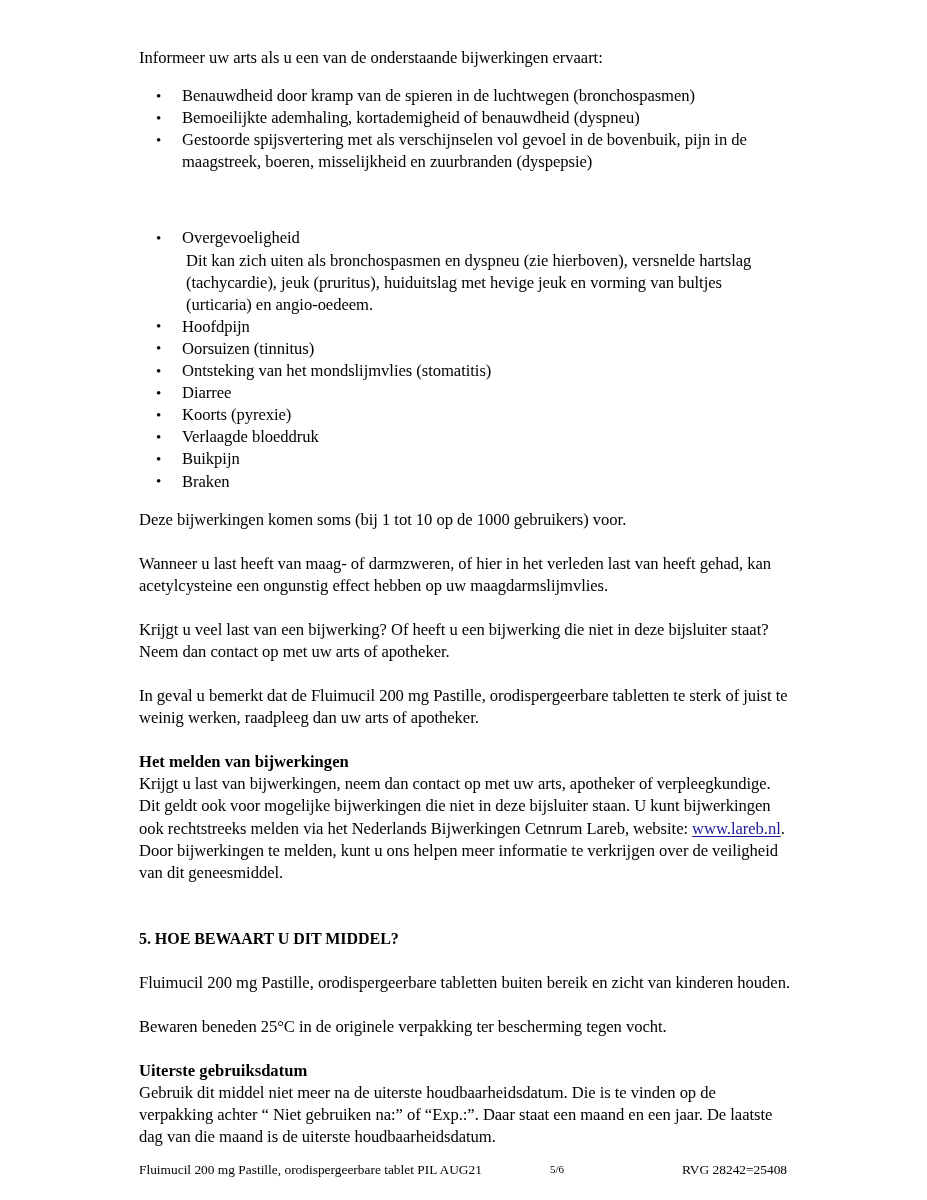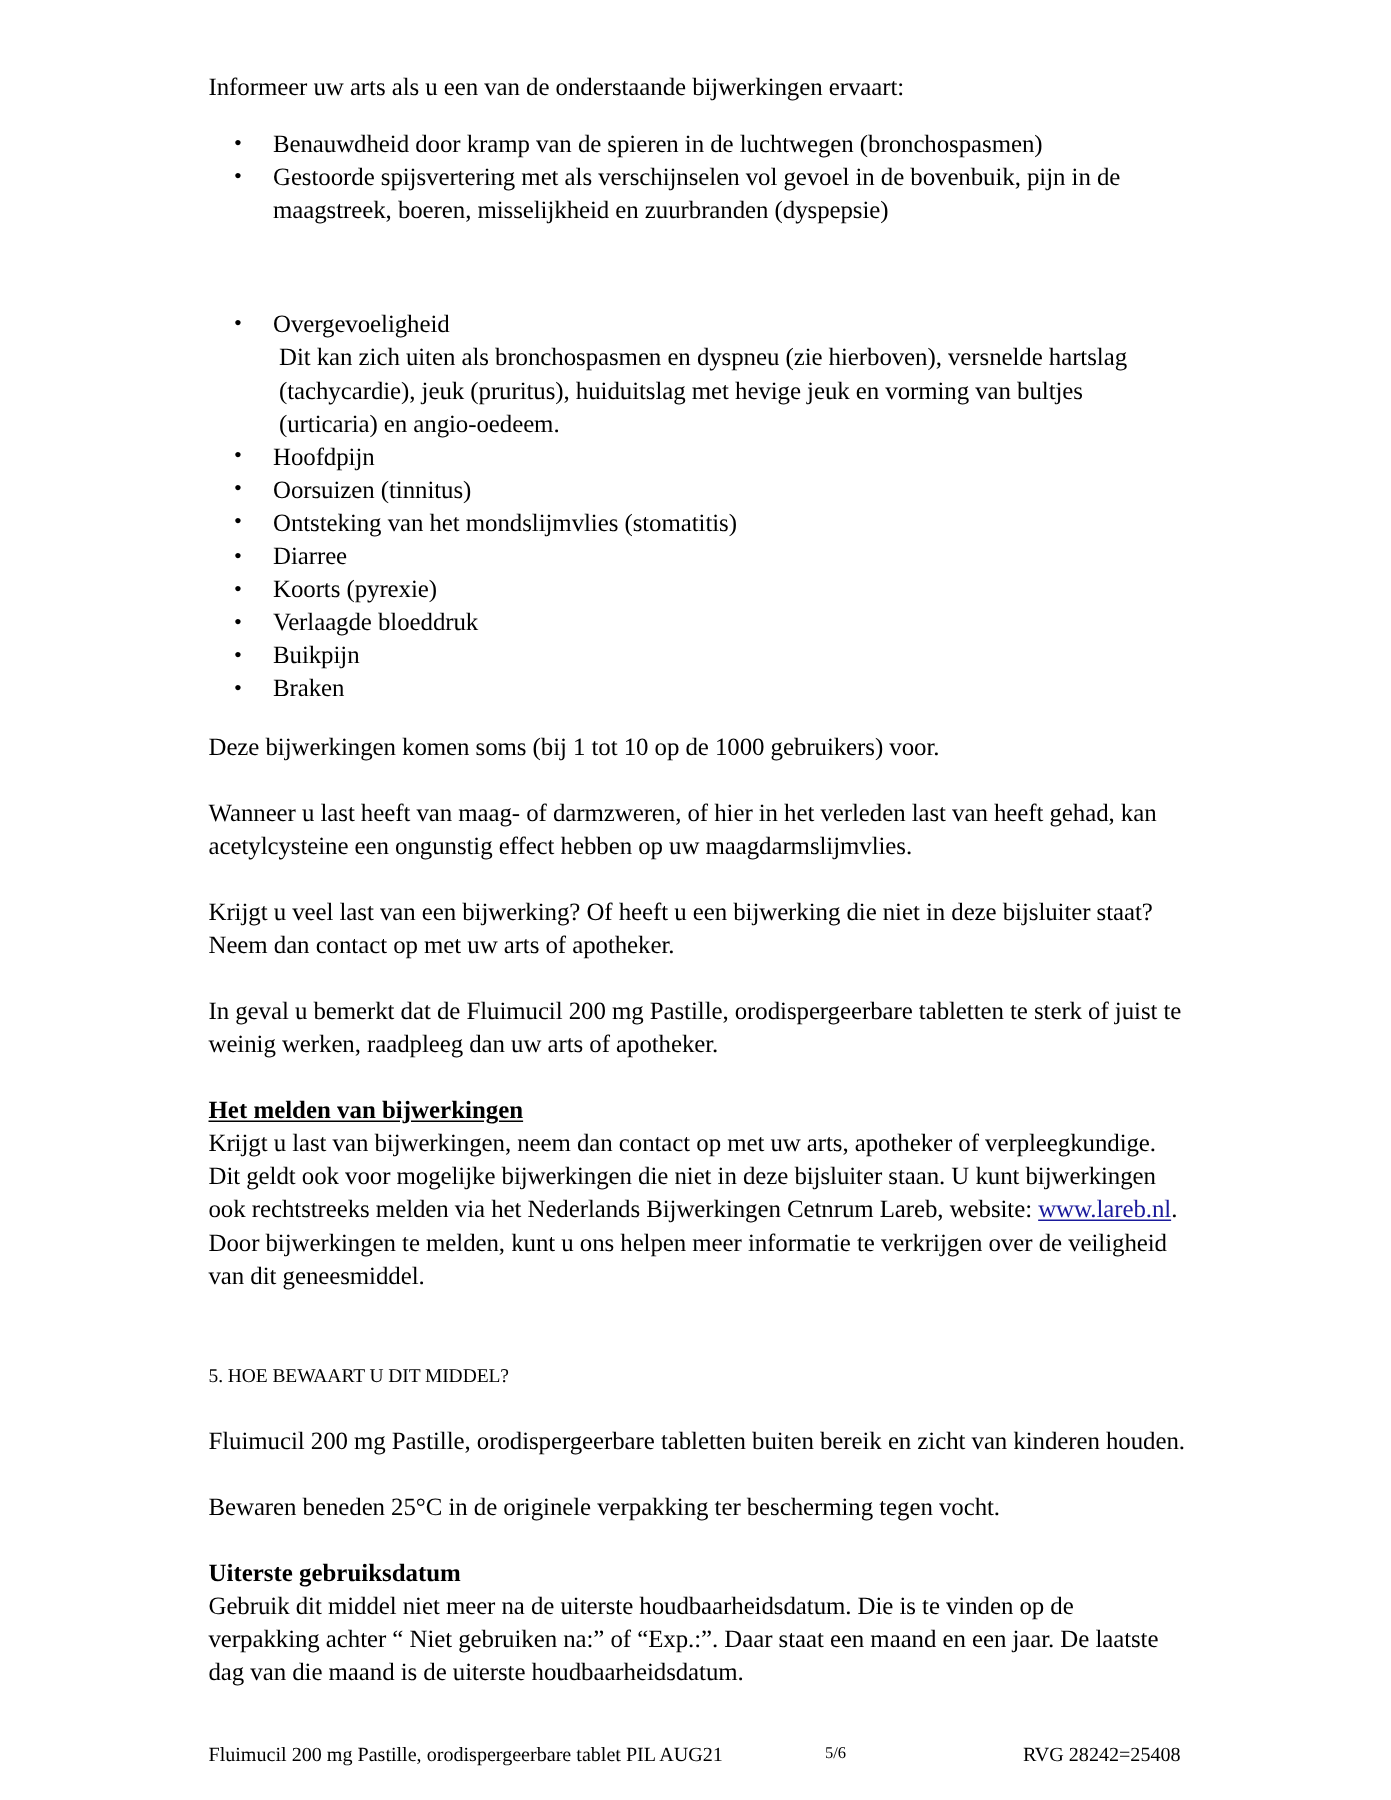--- a/index.html
+++ b/index.html
@@ -72,34 +72,33 @@
     padding-left: 4px;
     text-indent: 0;
   }
   .spacer-md { height: 22px; }
   .spacer-xl { height: 44px; }
 
   .heading-underline {
     font-weight: bold;
     font-size: 16.6px;
     line-height: 22.1px;
-    text-decoration: underline;
     text-underline-offset: 2px;
     display: inline-block;
   }
 
   .heading-bold {
     font-weight: bold;
     font-size: 16.6px;
     line-height: 22.1px;
   }
 
   .section-heading {
-    font-weight: normal;
-    font-size: 13px;
+    font-weight: bold;
+    font-size: 16px;
     line-height: 22.1px;
     letter-spacing: -0.05px;
   }
 
   a.weblink, .weblink {
     color: #1a1a9c;
     text-underline-offset: 1.5px;
   }
 
   
@@ -139,20 +138,21 @@
 <body>
 
 <div class="page">
 
   <div class="content">
 
     <p class="para">Informeer uw arts als u een van de onderstaande bijwerkingen ervaart:</p>
 
     <ul class="bullets">
       <li>Benauwdheid door kramp van de spieren in de luchtwegen (bronchospasmen)</li>
+      <li>Bemoeilijkte ademhaling, kortademigheid of benauwdheid (dyspneu)</li>
       <li>Gestoorde spijsvertering met als verschijnselen vol gevoel in de bovenbuik, pijn in de maagstreek, boeren, misselijkheid en zuurbranden (dyspepsie)</li>
     </ul>
 
 
     <div class="spacer-md"></div>
 
     <ul class="bullets">
       <li>
         <span>Overgevoeligheid</span>
         <span class="subtext">Dit kan zich uiten als bronchospasmen en dyspneu (zie hierboven), versnelde hartslag (tachycardie), jeuk (pruritus), huiduitslag met hevige jeuk en vorming van bultjes (urticaria) en angio-oedeem.</span>

